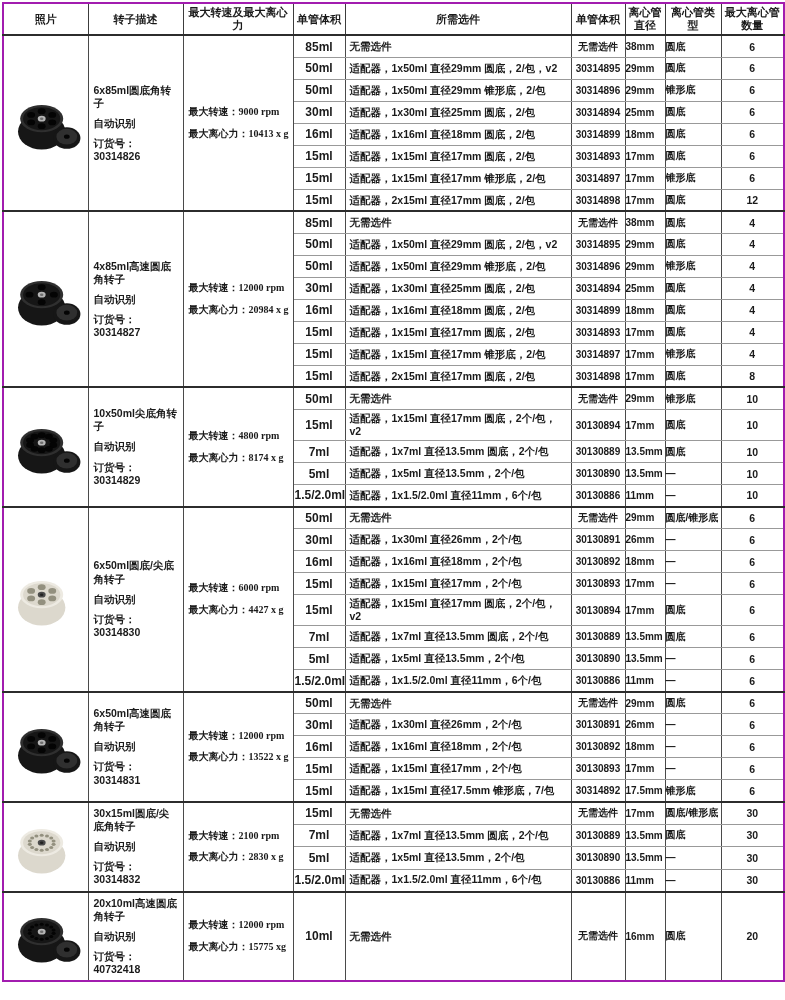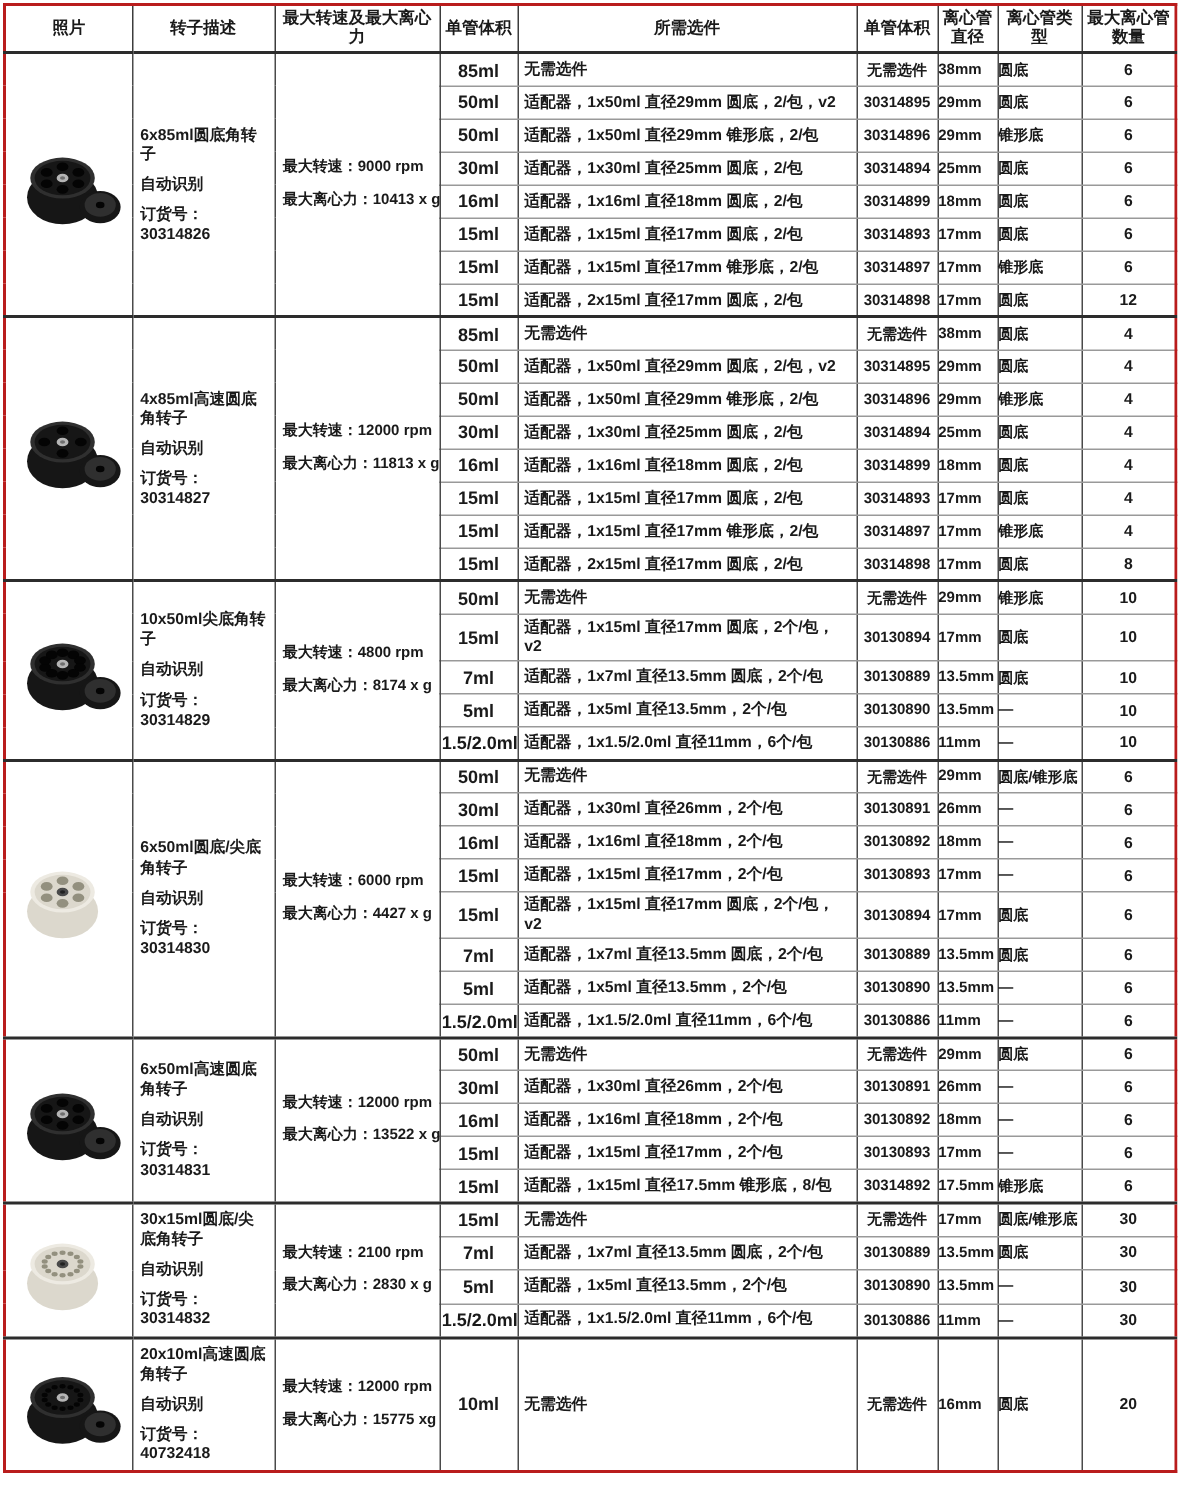--- a/index.html
+++ b/index.html
@@ -8,21 +8,21 @@
     width: 785px; height: 1000px;
     background: #ffffff;
     font-family: "Liberation Sans", "DejaVu Sans", sans-serif;
     color: #1a1a1a;
   }
   table.spec-table {
     border-collapse: collapse;
     table-layout: fixed;
     width: 781px;
     margin: 2px;
-    border: 2px solid #b91c1c;
+    border: 2px solid #a21caf;
   }
   thead th {
     border: 1px solid #3c3c3c;
     font-size: 11px;
     font-weight: 700;
     padding: 2px 1px;
     height: 28px;
     line-height: 1.2;
     background: #ffffff;
   }
@@ -35,21 +35,21 @@
     vertical-align: middle;
   }
   tbody tr { height: 22px; }
   tr.group-start td { border-top: 2px solid #2c2c2c; }
   .photo-cell { text-align: center; padding: 2px; }
   .rotor-img { width: 72px; height: 66px; display: block; margin: 0 auto; }
   .desc-cell { font-size: 10.5px; padding: 4px 3px 4px 5px; line-height: 1.25; }
   .desc-cell p { margin: 0 0 7px 0; }
   .desc-cell p:last-child { margin-bottom: 0; }
   .spec-cell { font-size: 10px; padding: 4px 1px 4px 5px; white-space: nowrap; line-height: 1.25; }
-  .spec-cell p { margin: 0 0 9px 0; }
+  .spec-cell p { margin: 0 0 9px 0; font-family: Liberation Serif, serif; }
   .spec-cell p:last-child { margin-bottom: 0; }
   .vol-cell   { text-align: center; font-size: 12px;   white-space: nowrap; padding: 1px; }
   .opt-cell   { text-align: left;   font-size: 10.5px; padding: 2px 4px; line-height: 1.25; }
   .order-cell { text-align: center; font-size: 10px;   white-space: nowrap; padding: 1px; }
   .dia-cell   { text-align: left; font-size: 10px;   white-space: nowrap; padding: 0; }
   .type-cell  { text-align: left; font-size: 10px;   white-space: nowrap; padding: 0; }
   .count-cell { text-align: center; font-size: 10.5px; padding: 1px; }
 </style>
 </head>
 <body>
@@ -188,21 +188,21 @@
             <ellipse cx="79" cy="65" rx="4" ry="3" fill="#040404"></ellipse>
           </svg>
         </td>
         <td class="desc-cell" rowspan="8">
           <p>4x85ml高速圆底角转子</p>
           <p>自动识别</p>
           <p>订货号：30314827</p>
         </td>
         <td class="spec-cell" rowspan="8">
           <p>最大转速：12000 rpm</p>
-          <p>最大离心力：11813 x g</p>
+          <p>最大离心力：20984 x g</p>
         </td>
         <td class="vol-cell">85ml</td>
         <td class="opt-cell">无需选件</td>
         <td class="order-cell">无需选件</td>
         <td class="dia-cell">38mm</td>
         <td class="type-cell">圆底</td>
         <td class="count-cell">4</td>
       </tr>
       <tr>
         <td class="vol-cell">50ml</td>
@@ -473,21 +473,21 @@
       <tr>
         <td class="vol-cell">15ml</td>
         <td class="opt-cell">适配器，1x15ml 直径17mm，2个/包</td>
         <td class="order-cell">30130893</td>
         <td class="dia-cell">17mm</td>
         <td class="type-cell">—</td>
         <td class="count-cell">6</td>
       </tr>
       <tr>
         <td class="vol-cell">15ml</td>
-        <td class="opt-cell">适配器，1x15ml 直径17.5mm 锥形底，8/包</td>
+        <td class="opt-cell">适配器，1x15ml 直径17.5mm 锥形底，7/包</td>
         <td class="order-cell">30314892</td>
         <td class="dia-cell">17.5mm</td>
         <td class="type-cell">锥形底</td>
         <td class="count-cell">6</td>
       </tr>
       <tr class="group-start">
         <td class="photo-cell" rowspan="4">
           <svg viewBox="0 0 100 92" class="rotor-img">
             <ellipse cx="44" cy="58" rx="33" ry="25" fill="#dcd8cd"></ellipse>
             <ellipse cx="44" cy="40" rx="30" ry="19" fill="#edeae2"></ellipse>

